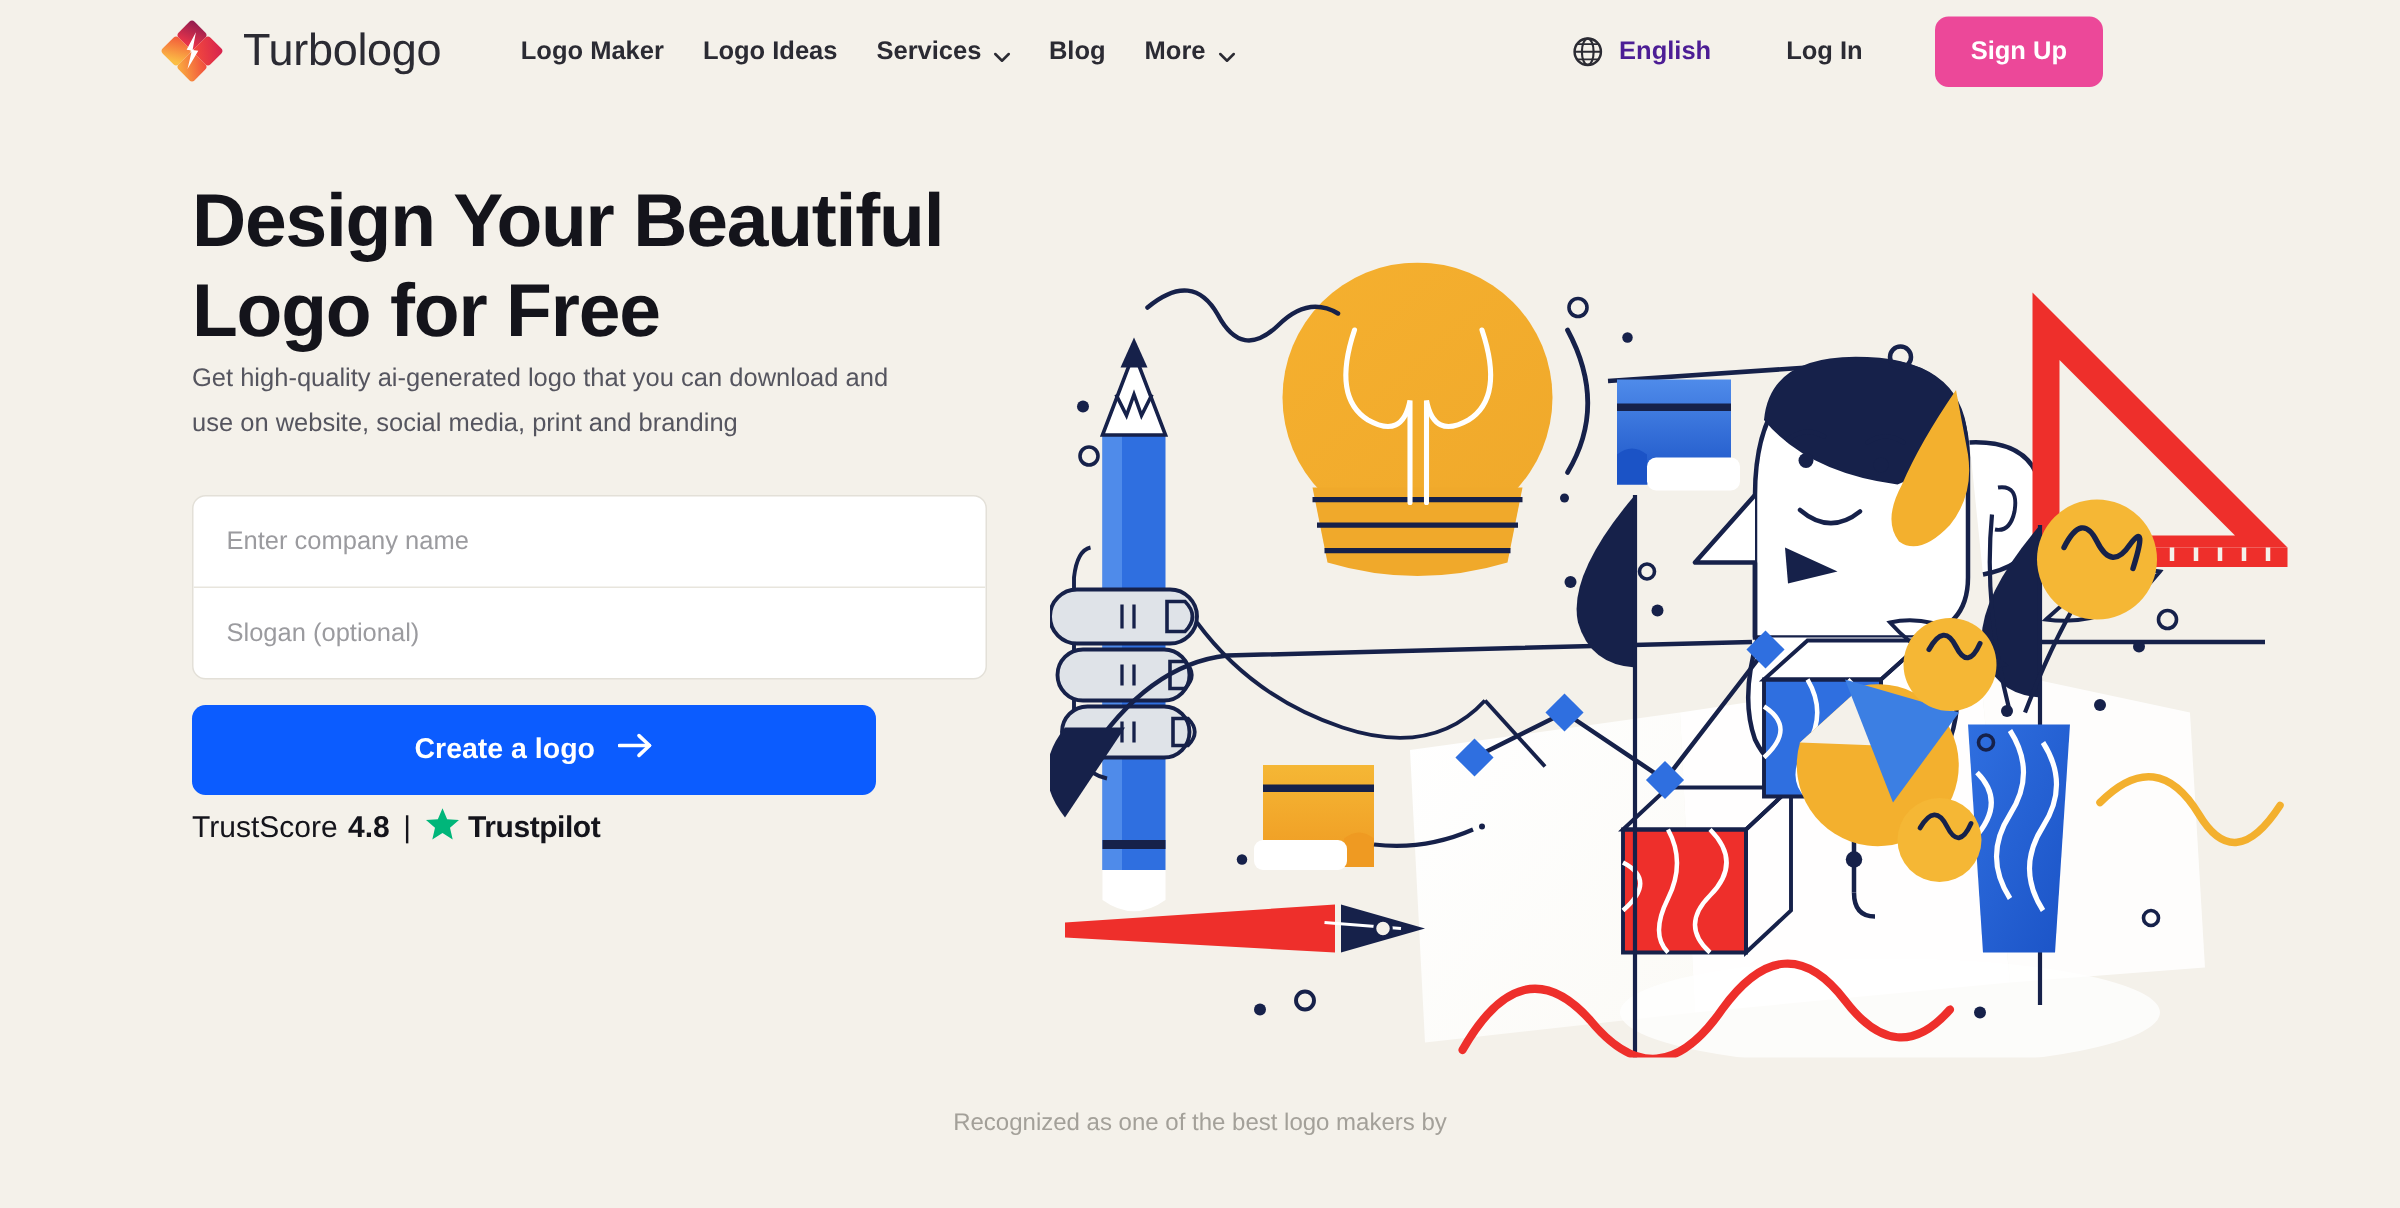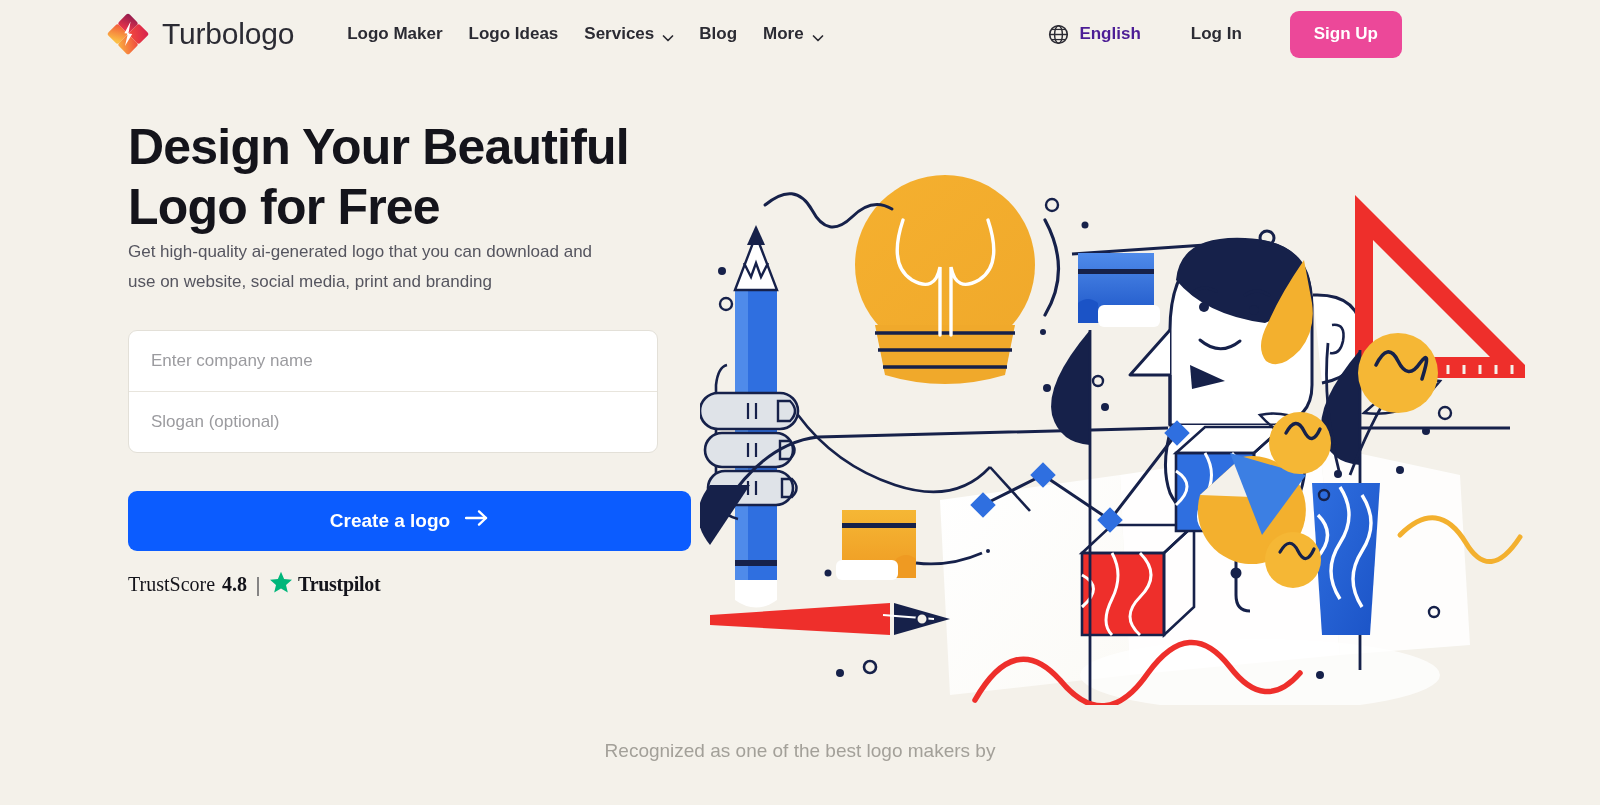--- a/index.html
+++ b/index.html
@@ -72,46 +72,46 @@
   .form-box input {
     display: block; width: 100%; height: 60px;
     border: 0; outline: none; background: transparent;
     padding: 0 22px;
     font-family: "Liberation Sans", sans-serif;
     font-size: 17px; color: #c2410c;
   }
   .form-box input::placeholder { color: #9b9b9f; }
   .form-divider { height: 1px; background: #e8e5dd; margin: 0; }
   .cta {
-    margin-top: 38px; width: 563px; height: 60px;
+    margin-top: 17px; width: 456px; height: 60px;
     background: #0B5CFF; color: #fff; border: none; border-radius: 9px;
     font-family: "Liberation Sans", sans-serif;
     font-size: 19px; font-weight: 700; cursor: pointer;
     display: flex; align-items: center; justify-content: center; gap: 15px;
   }
   .cta .arrow { display: block; }
   .trust {
-    margin-top: 20px; display: flex; align-items: center; gap: 0;
-    font-size: 20px; color: #14141b; font-family: Liberation Serif, serif;
+    margin-top: 8px; display: flex; align-items: center; gap: 0;
+    font-size: 20px; color: #14141b;
   }
   .trust .ts-label { font-weight: 400; }
   .trust .ts-score { font-weight: 700; margin-left: 7px; }
   .trust .ts-pipe { margin: 0 9px; color: #14141b; font-weight: 400; }
   .trust .tp-star { display: block; margin-right: 5px; }
   .trust .tp-name { font-weight: 700; letter-spacing: -0.3px; }
 
   
   .hero-art { position: absolute; left: 700px; top: 175px; width: 840px; height: 530px; }
   .hero-art svg { display: block; width: 100%; height: 100%; }
 
   
   .recognized {
     position: absolute; left: 0; right: 0; top: 740px;
     text-align: center;
-    font-size: 19px; color: #a3a099; font-weight: 400;
+    font-size: 16px; color: #a3a099; font-weight: 400;
   }
 </style>
 </head>
 <body>
 
 <div class="header">
 
   <div class="brand">
     <span class="brand-mark">
       <svg viewBox="0 0 42 42" width="42" height="42">

